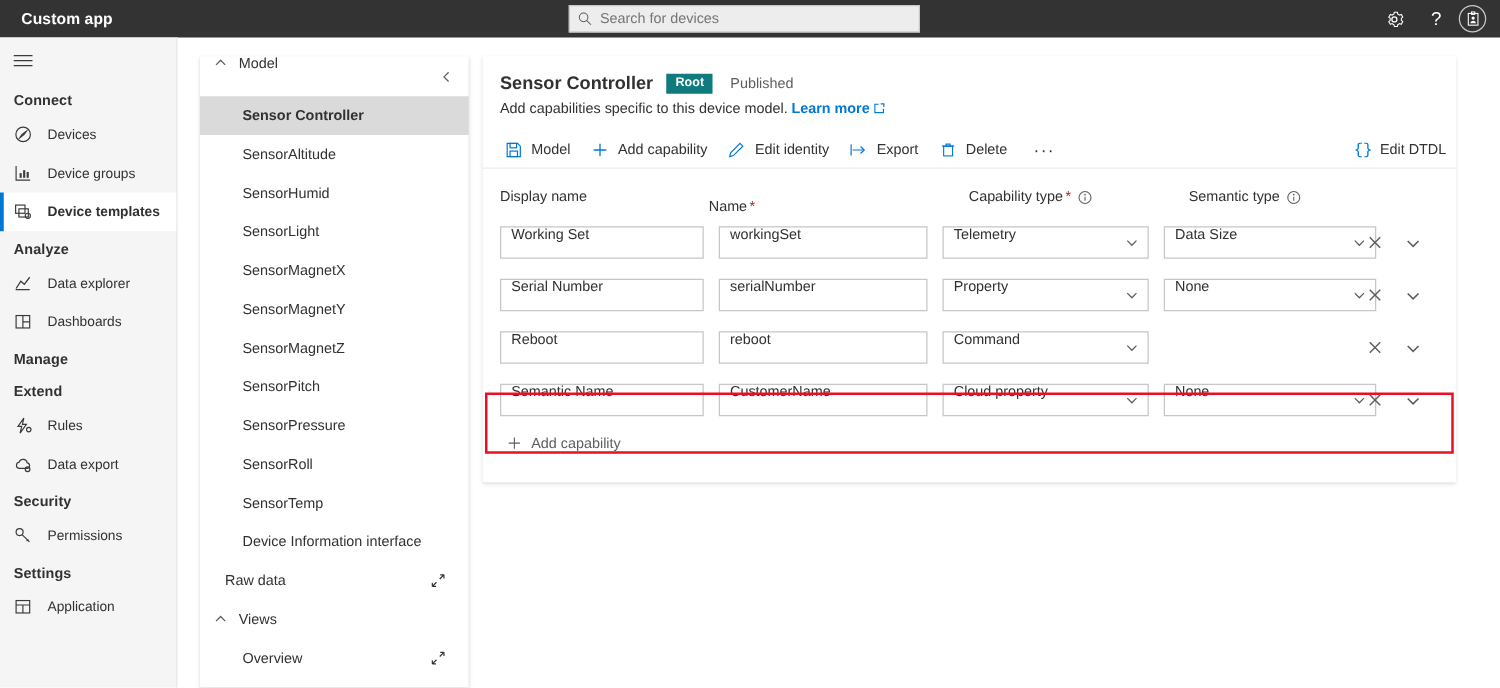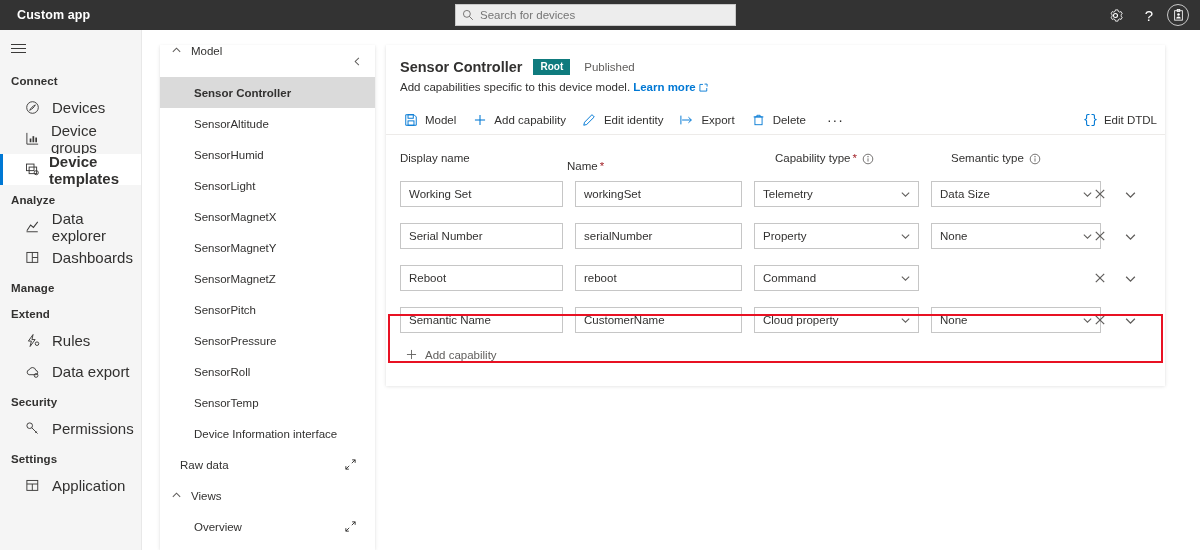--- a/index.html
+++ b/index.html
@@ -94,22 +94,22 @@
     font-size: 11.5px;
     font-weight: bold;
     color: #323130;
     padding: 9px 0 5px 11px;
     letter-spacing: .1px;
   }
   .nav-item {
     height: 31px;
     display: flex;
     align-items: center;
-    padding-left: 25px;
-    font-size: 15px;
+    padding-left: 11px;
+    font-size: 11px;
     color: #323130;
     position: relative;
   }
   .nav-item .nic {
     width: 18px; height: 16px;
     display: flex; align-items: center; justify-content: flex-start;
     color: #3b3a39;
     margin-right: 9px;
   }
   .nav-item.selected {
@@ -300,21 +300,21 @@
     align-items: center;
     height: 42px;
     padding-left: 14px;
     position: relative;
   }
   .fld {
     height: 26px;
     border: 1px solid #c6c6c6;
     background: #ffffff;
     display: flex;
-    align-items: center;
+    align-items: flex-start;
     padding: 0 8px;
     font-size: 11.5px;
     color: #323130;
   }
   .fld.dn { width: 163px; margin-right: 12px; }
   .fld.nm { width: 167px; margin-right: 12px; }
   .fld.sel { position: relative; padding-right: 24px; }
   .fld.ct { width: 165px; margin-right: 12px; }
   .fld.st { width: 170px; }
   .fld .caret {

